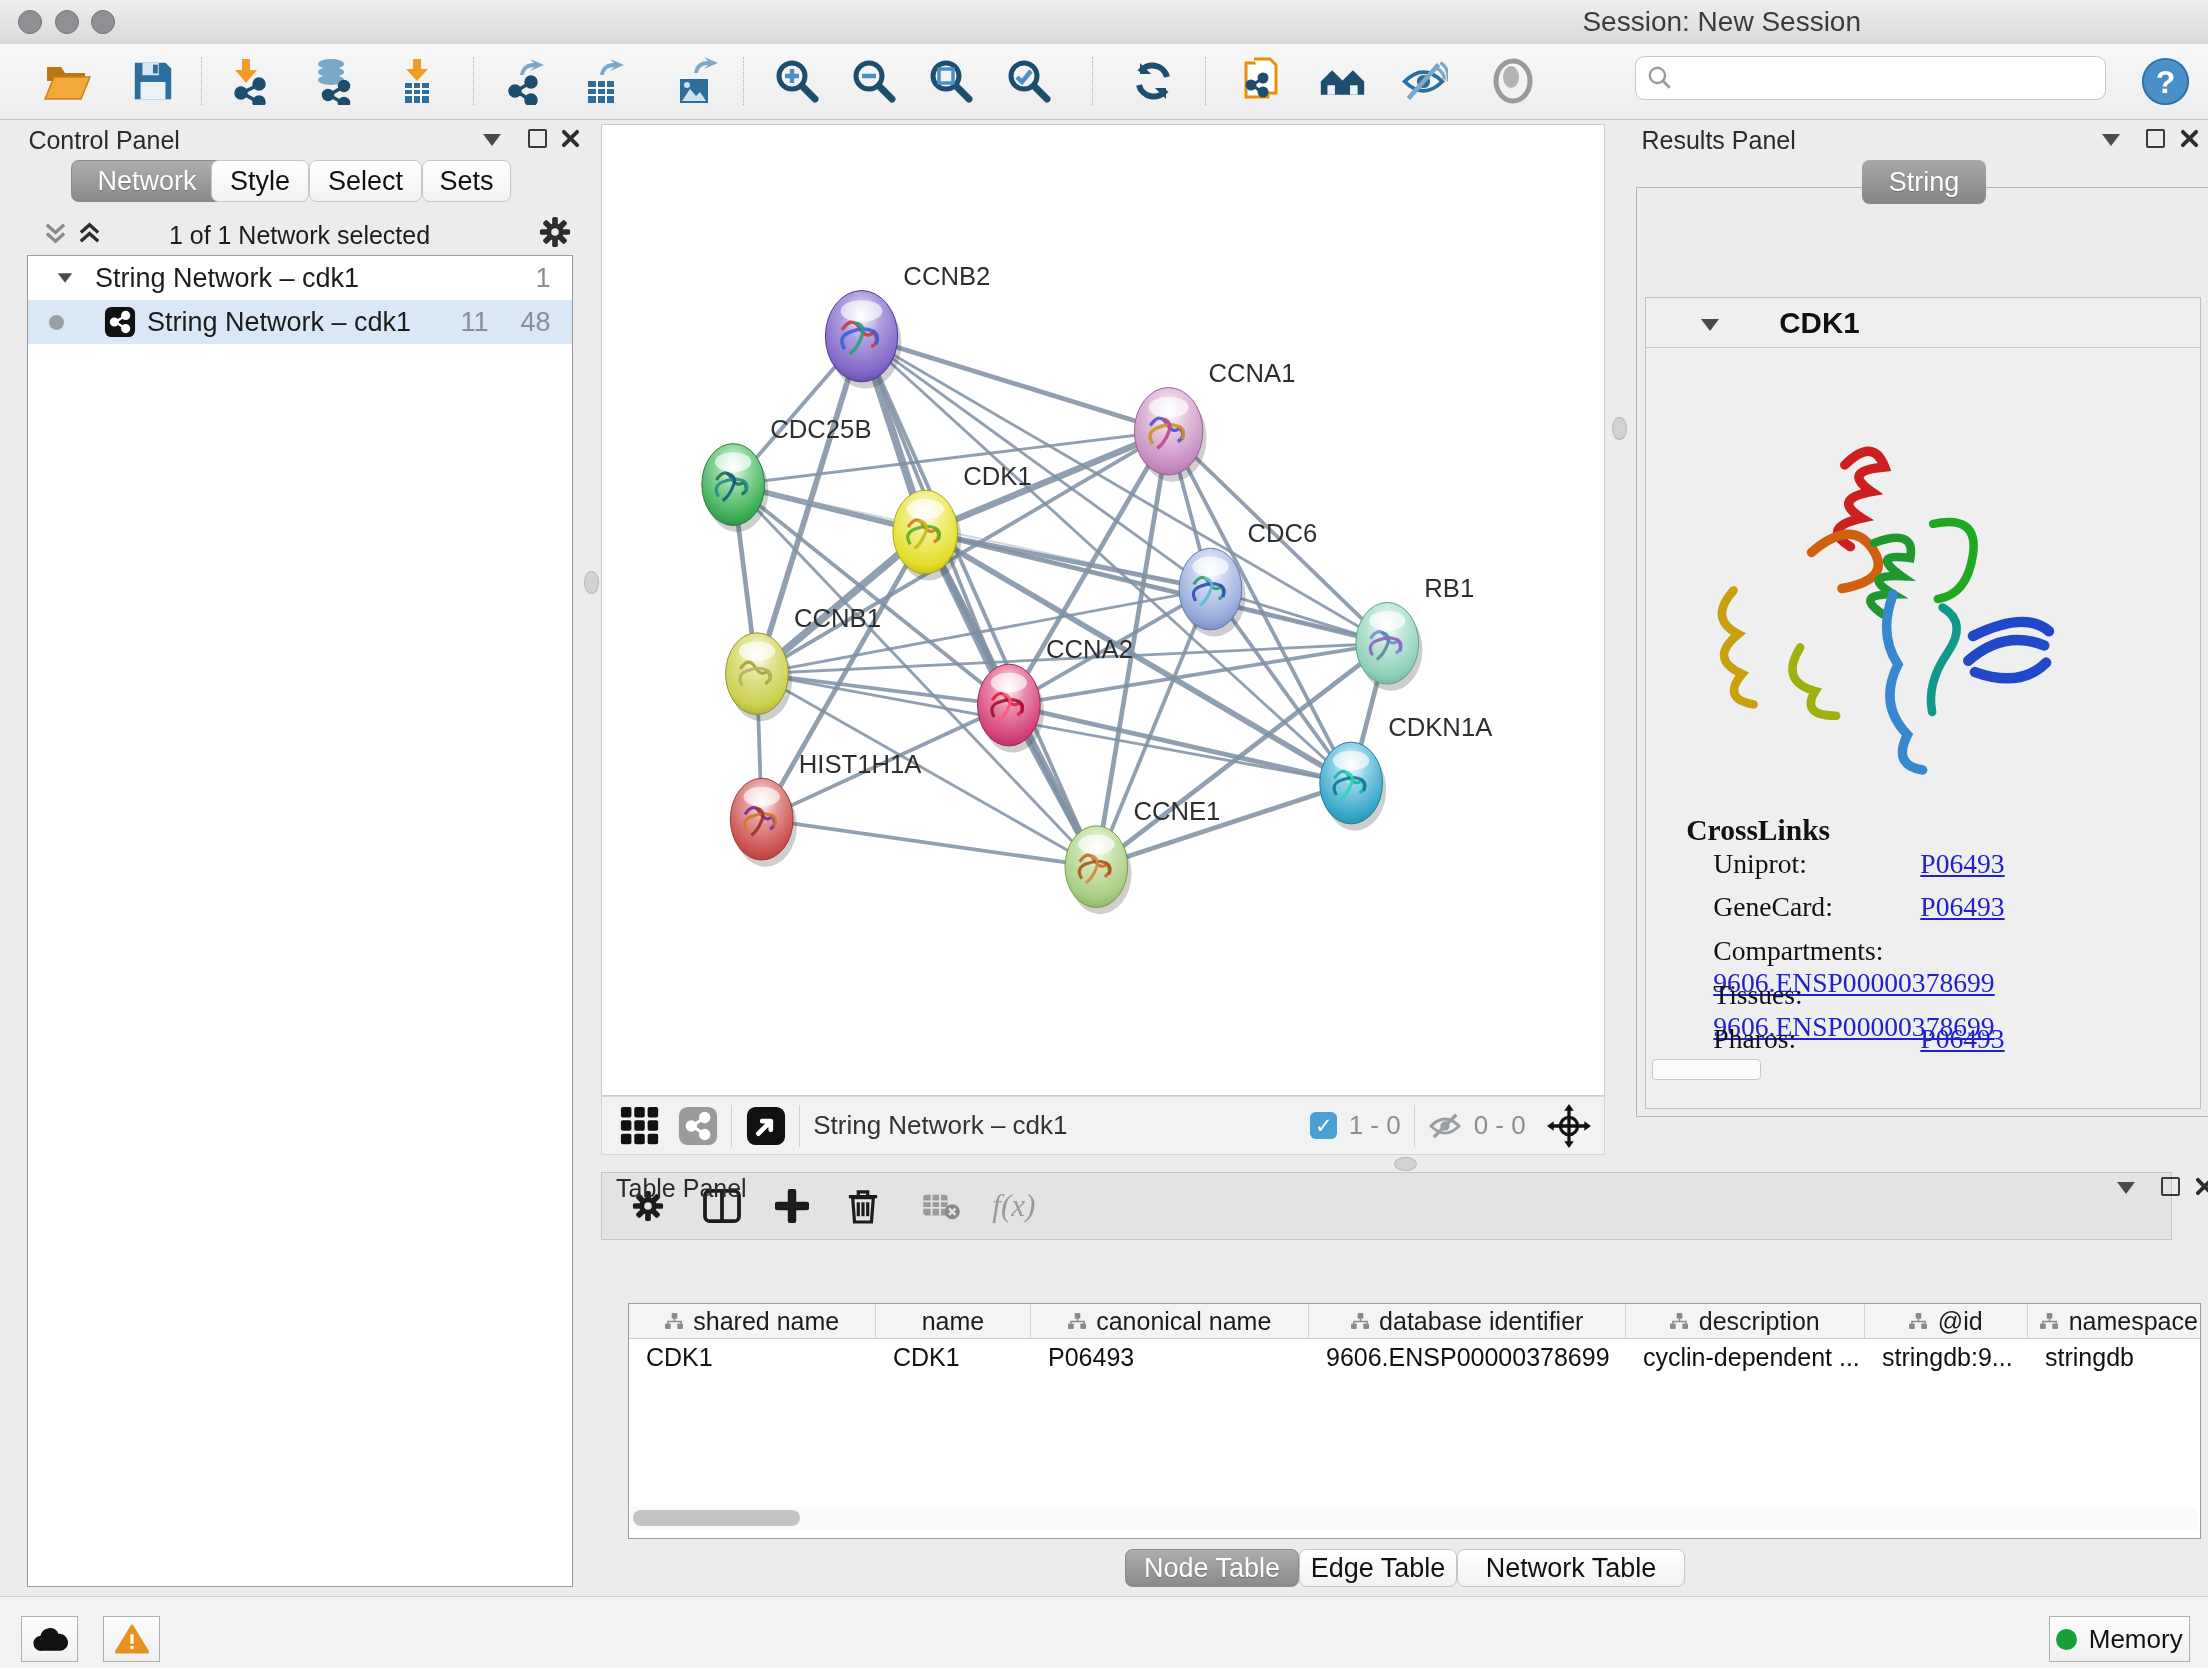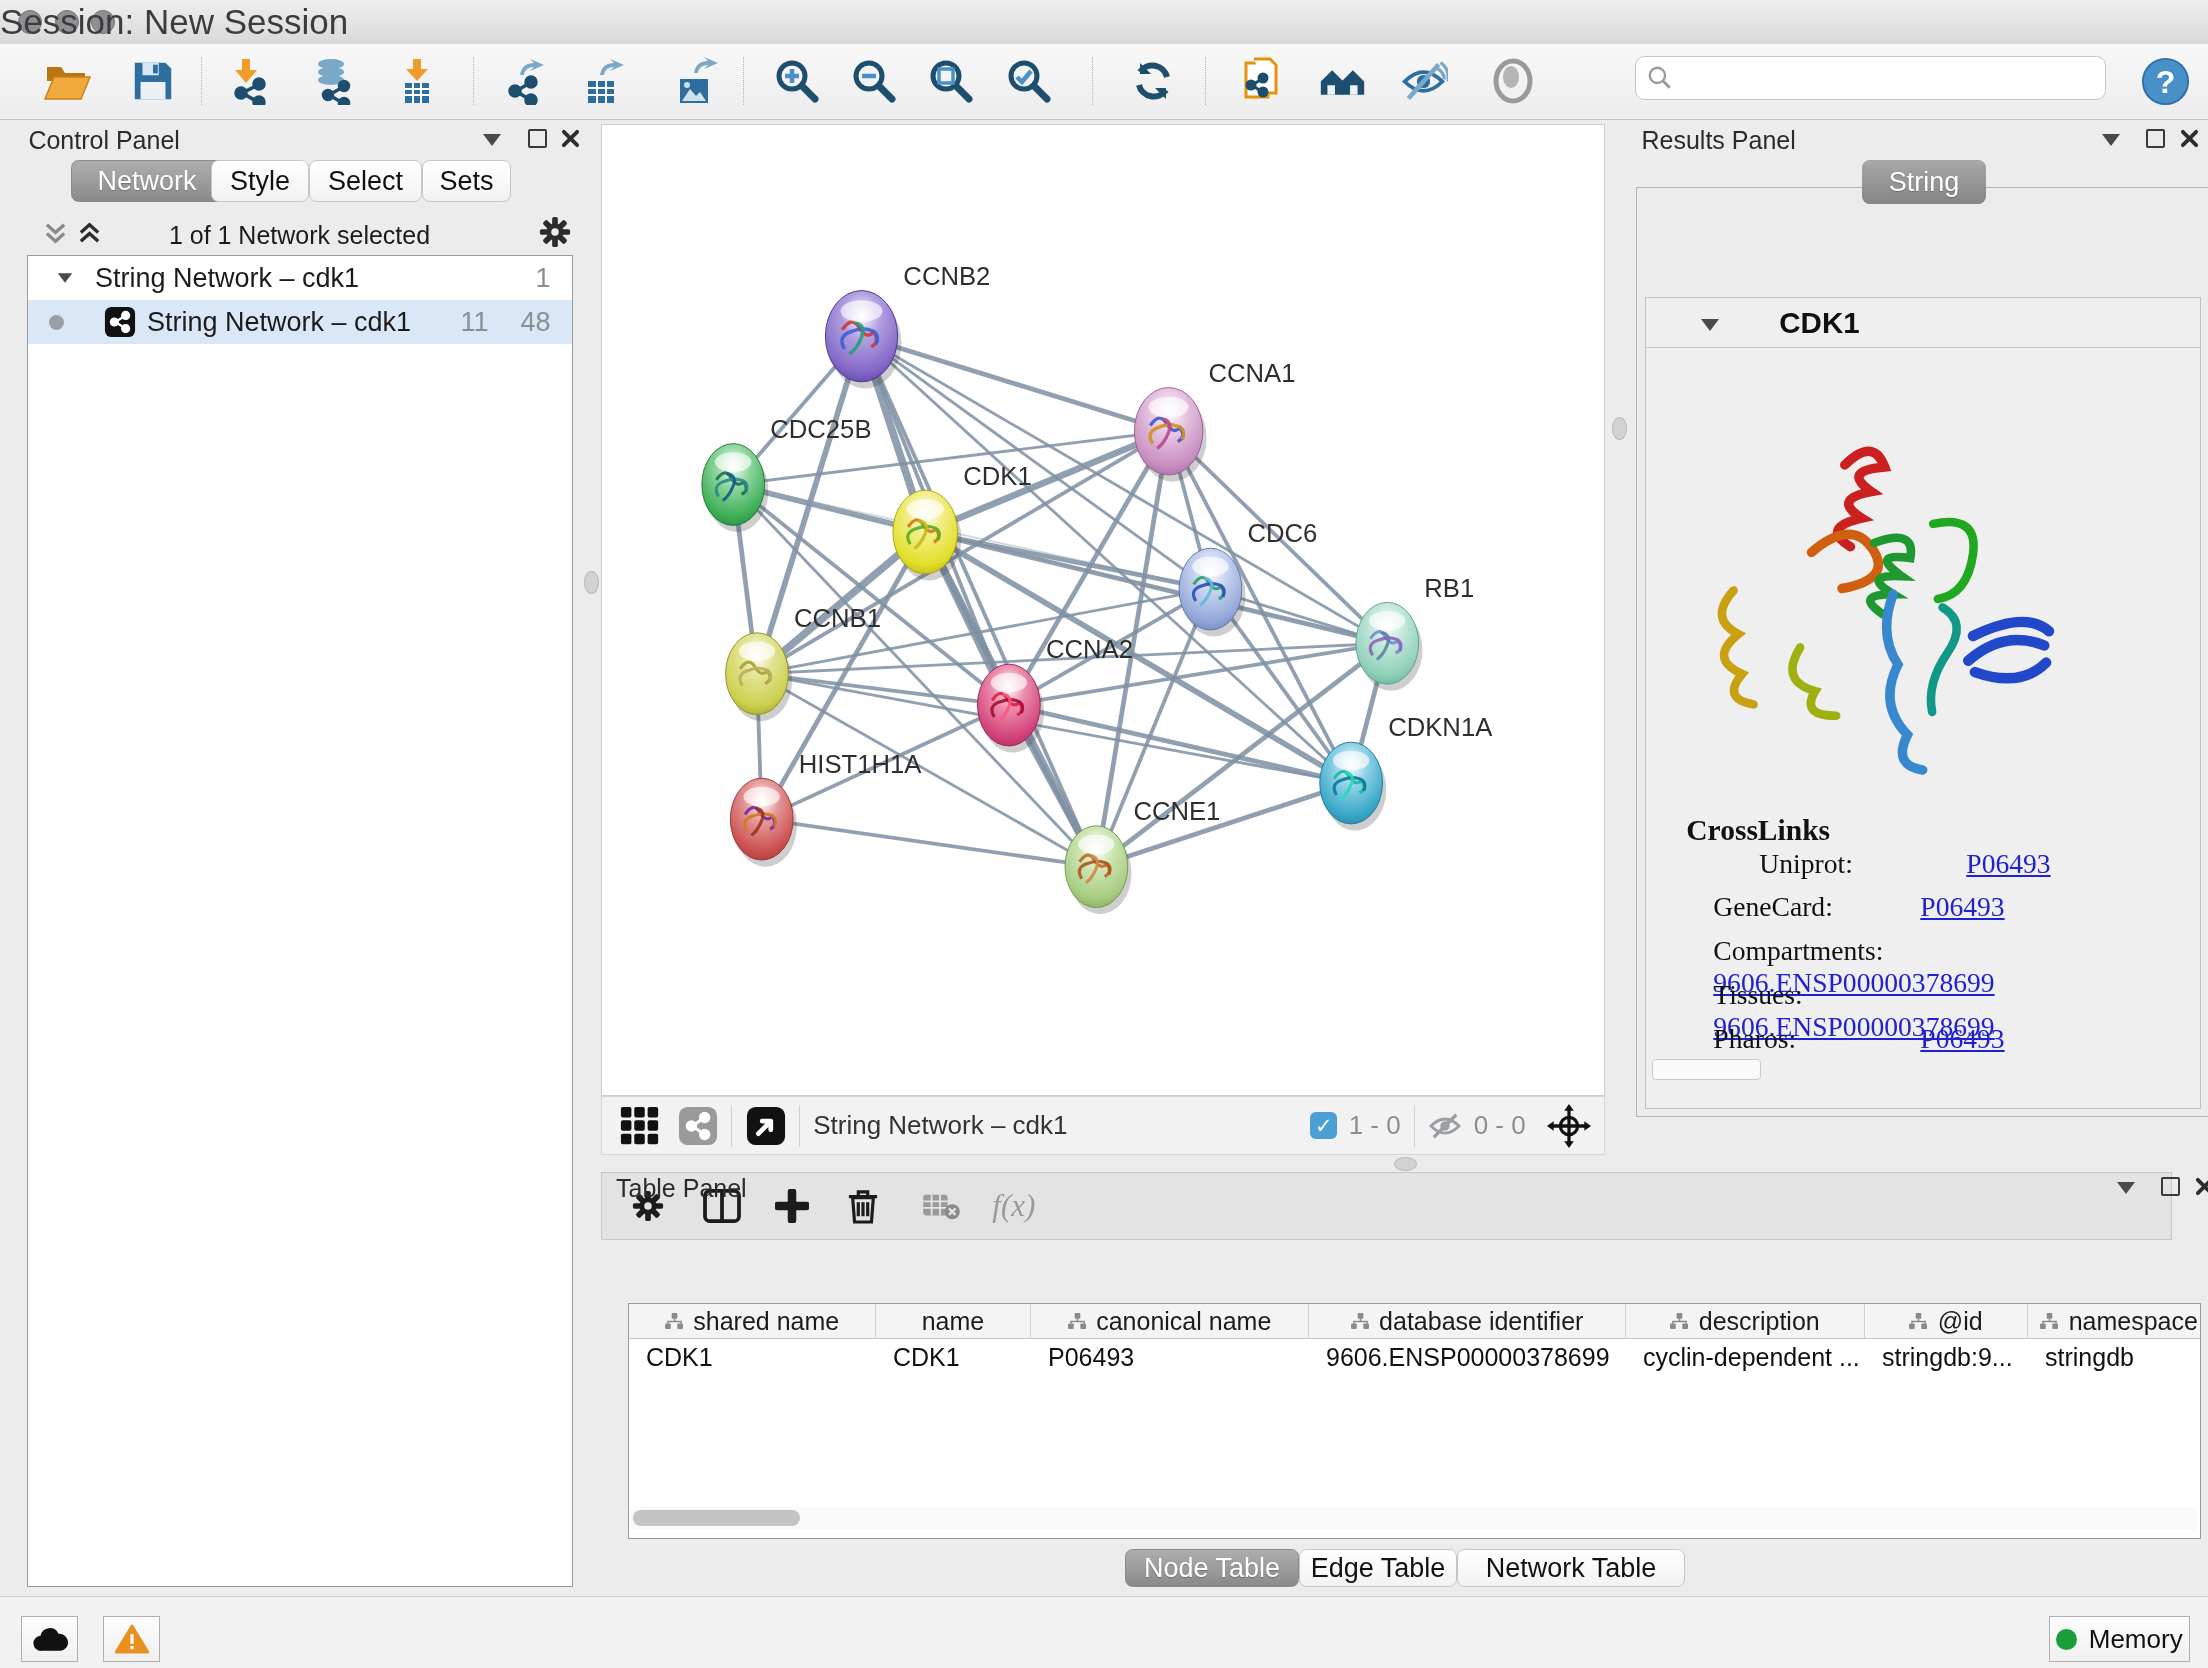--- a/index.html
+++ b/index.html
@@ -2,22 +2,22 @@
 <html style="font-size:15px"><head>
 <meta charset="utf-8">
 <style>
   html,body{margin:0;padding:0;background:#ececec;width:2208px;height:1668px;overflow:hidden;
     font-family:"Liberation Sans","DejaVu Sans",sans-serif;-webkit-font-smoothing:antialiased;}
   .abs{position:absolute;}
   
   #titlebar{left:0;top:0;width:2208px;height:44px;background:linear-gradient(#efefef,#d9d9d9);
     border-bottom:1px solid #b6b6b6;}
   .tl-circle{width:22px;height:22px;border-radius:50%;background:#8f8f94;border:1px solid #747479;top:9.5px;}
-  #window-title{left:0;top:0;width:1861px;height:44px;text-align:left;line-height:44px;
-    font-size:35px;color:#3c3c3c;}
+  #window-title{left:0;top:0;width:1861px;height:44px;text-align:right;line-height:44px;
+    font-size:28px;color:#3c3c3c;}
   
   #toolbar{left:0;top:44px;width:2208px;height:75px;background:linear-gradient(#f8f8f8,#ededed);
     border-bottom:1px solid #c2c2c2;}
   .tbtn{width:53px;height:53px;top:10.5px;display:flex;align-items:center;justify-content:center;cursor:pointer;}
   .tb-sep{top:13.3px;width:0;height:48px;border-left:1.9px dotted #b3b3b3;}
   #toolbar-search{left:1635px;top:12.4px;width:469px;height:42px;background:#fff;border:1px solid #c6c6c6;
     border-radius:9.5px;display:flex;align-items:center;}
   #toolbar-search input{border:0;outline:0;flex:1;font-size:25px;font-family:inherit;background:transparent;height:36px;}
   
   .panel-title{font-size:25px;color:#2b2b2b;}
@@ -637,21 +637,21 @@
         <path d="M118 252q-22 36 16 46q-16 26 22 26" stroke="#a0b010" stroke-width="9"></path>
         <path d="M196 142q44-16 38 16q-44-6-9 19q-44-2-9 19q-42 0-11 21" stroke="#209830" stroke-width="9"></path>
         <path d="M258 122q48-10 42 32t-37 47" stroke="#20a820" stroke-width="9"></path>
         <path d="M268 210q27 16 5 48t-16 62" stroke="#109888" stroke-width="9"></path>
         <path d="M216 196q-16 42 5 74q-21 42 10 74q-16 32 16 37" stroke="#3888d0" stroke-width="10"></path>
         <path d="M300 240q55-27 80-5M375 250q-42-17-80 16M302 278q48 17 75-10" stroke="#2048c8" stroke-width="11"></path>
       </g>
     </svg>
     <span class="serif abs" style="left:40px;top:516px;font-size:29.5px;font-weight:bold;color:#111">CrossLinks</span>
     <div id="xlinks">
-        <div class="xrow serif" style="top: 550px;"><span style="display: inline-block; width: 207px; margin-left: 46px;">Uniprot:</span><span class="xval"><a>P06493</a></span></div>
+        <div class="xrow serif" style="top: 550px;"><span style="display: inline-block; width: 207px;">Uniprot:</span><span class="xval"><a>P06493</a></span></div>
         <div class="xrow serif" style="top: 593px;"><span style="display: inline-block; width: 207px;">GeneCard:</span><span class="xval"><a>P06493</a></span></div>
         <div class="xrow serif" style="top: 637px;"><span style="display: inline-block; width: 207px;">Compartments:</span><span class="xval"><a>9606.ENSP00000378699</a></span></div>
         <div class="xrow serif" style="top: 681px;"><span style="display: inline-block; width: 207px;">Tissues:</span><span class="xval"><a>9606.ENSP00000378699</a></span></div>
         <div class="xrow serif" style="top: 725px;"><span style="display: inline-block; width: 207px;">Pharos:</span><span class="xval"><a>P06493</a></span></div>
       </div>
     <div class="abs" style="left:5.7px;top:761px;width:107px;height:19px;background:#fbfbfb;border:1px solid #c8c8c8;border-radius:3.8px"></div>
     <div class="abs" style="left:5.7px;top:761px;width:542px;height:19px;background:#e6e6e6;z-index:-1"></div>
   </div>
 </div>
 

